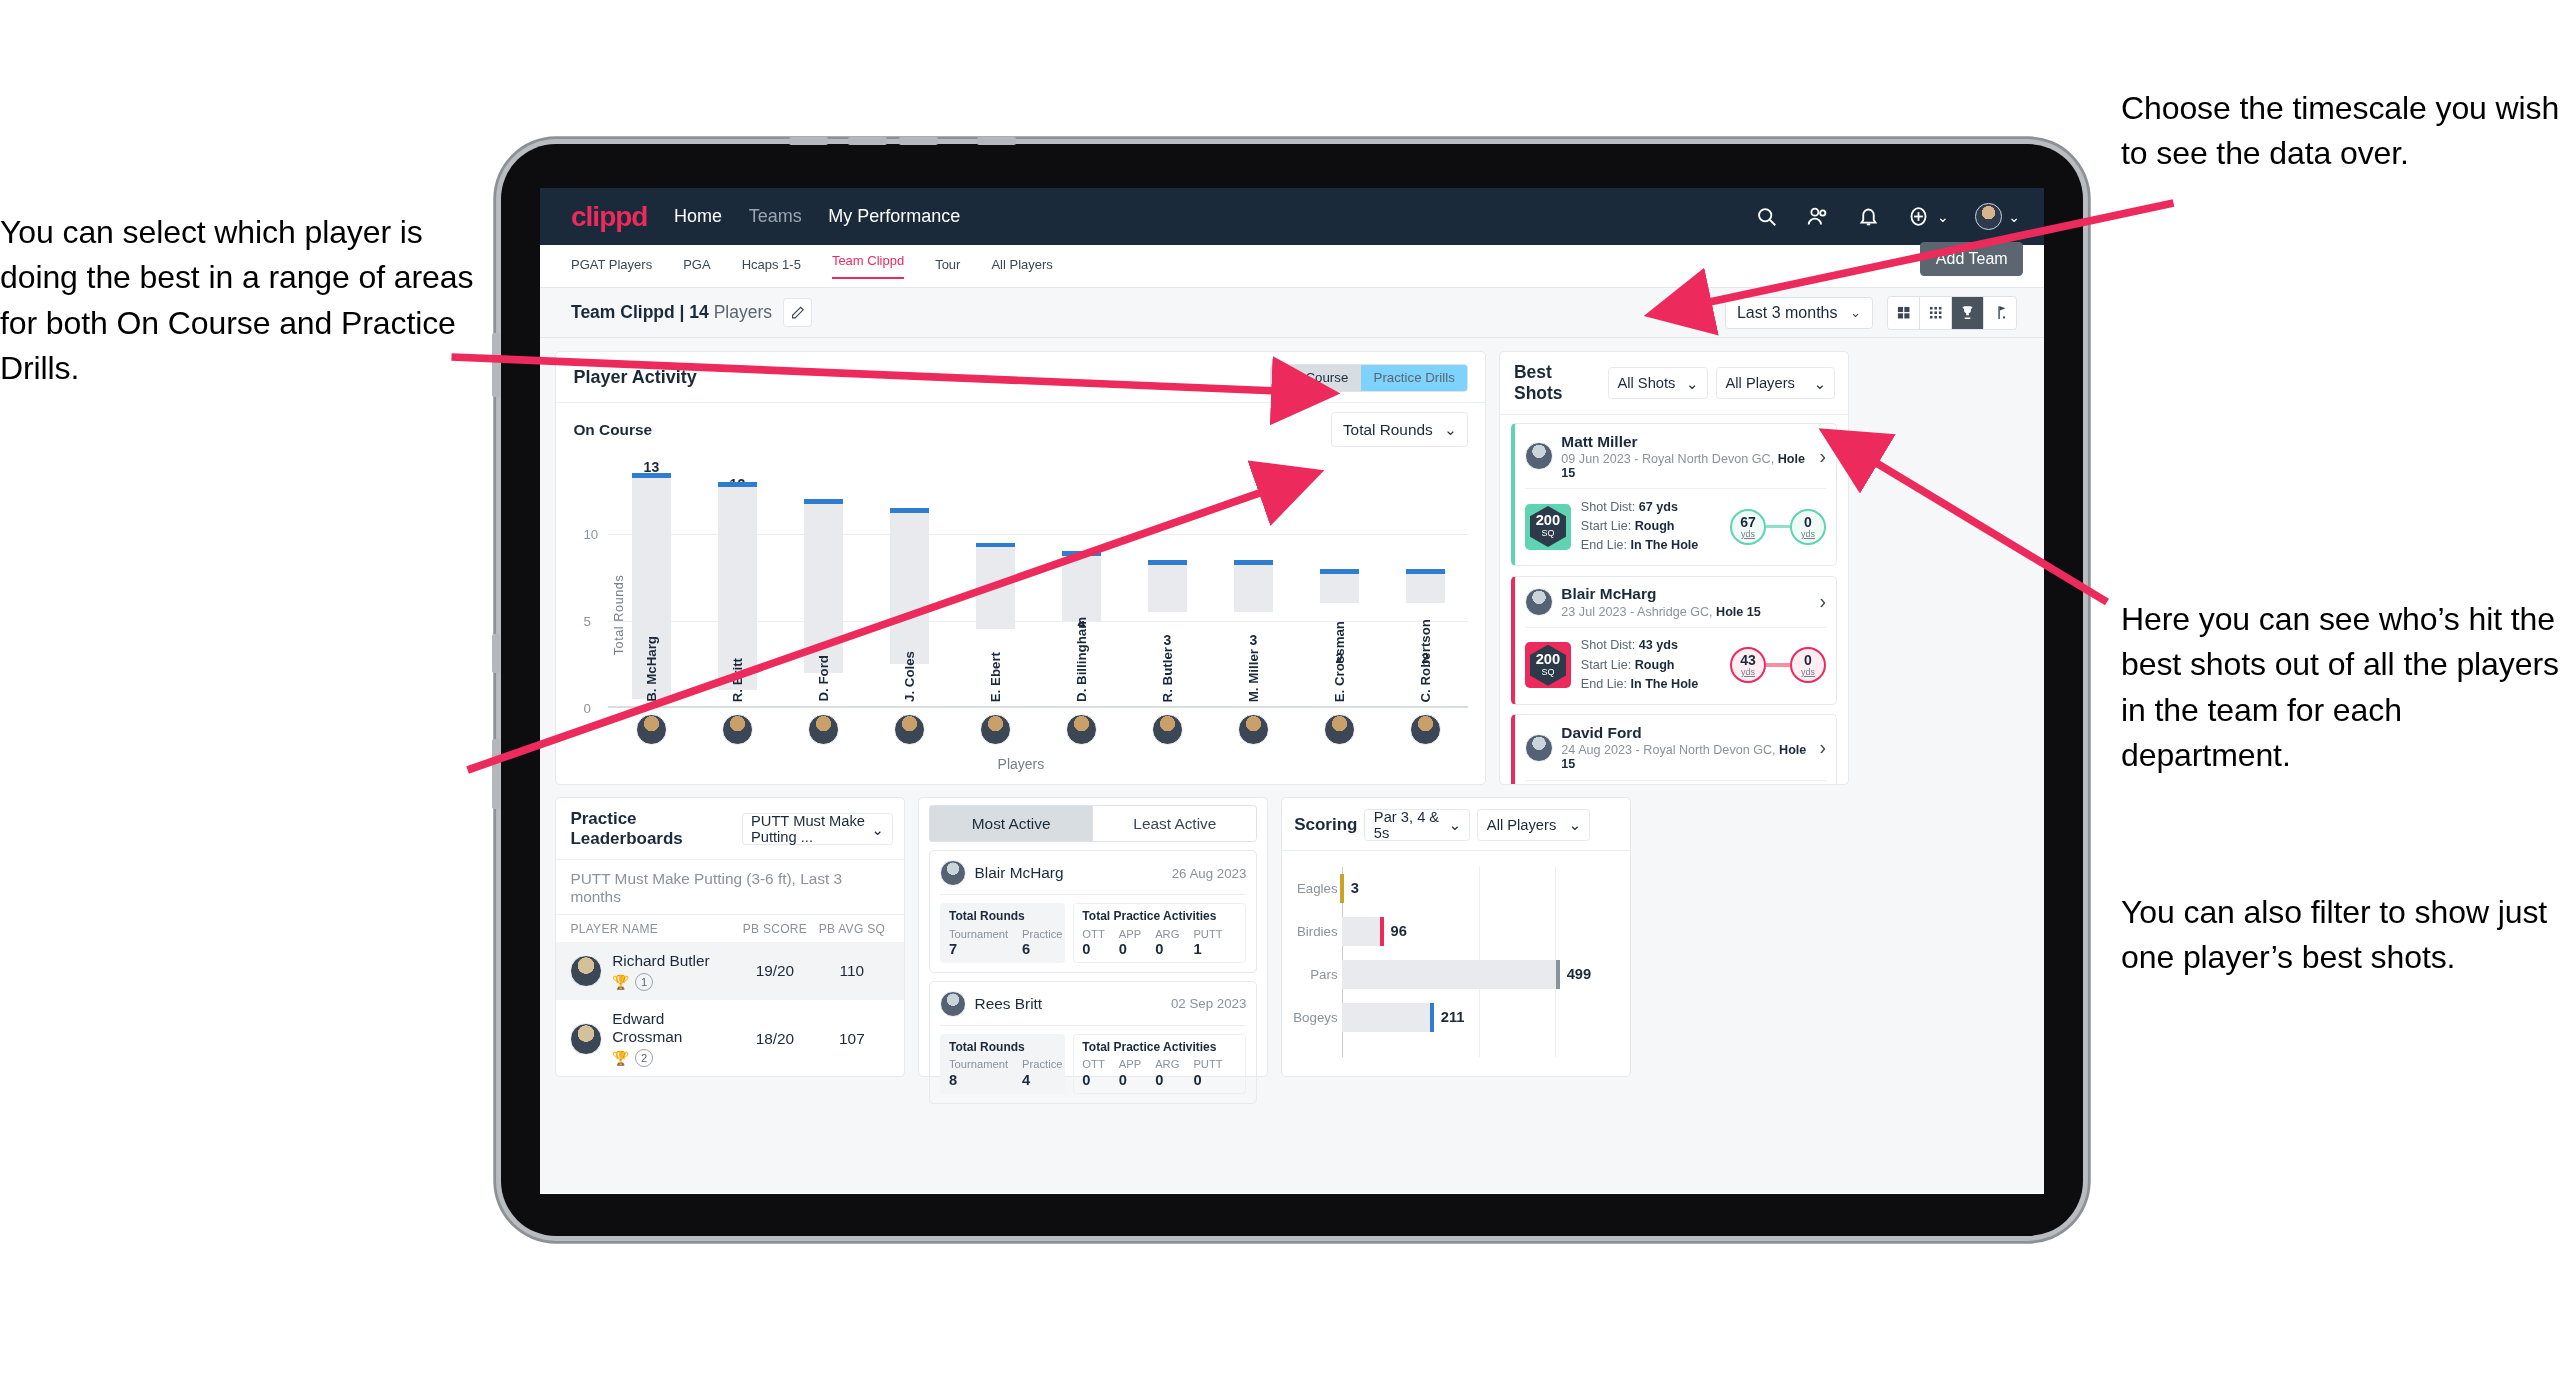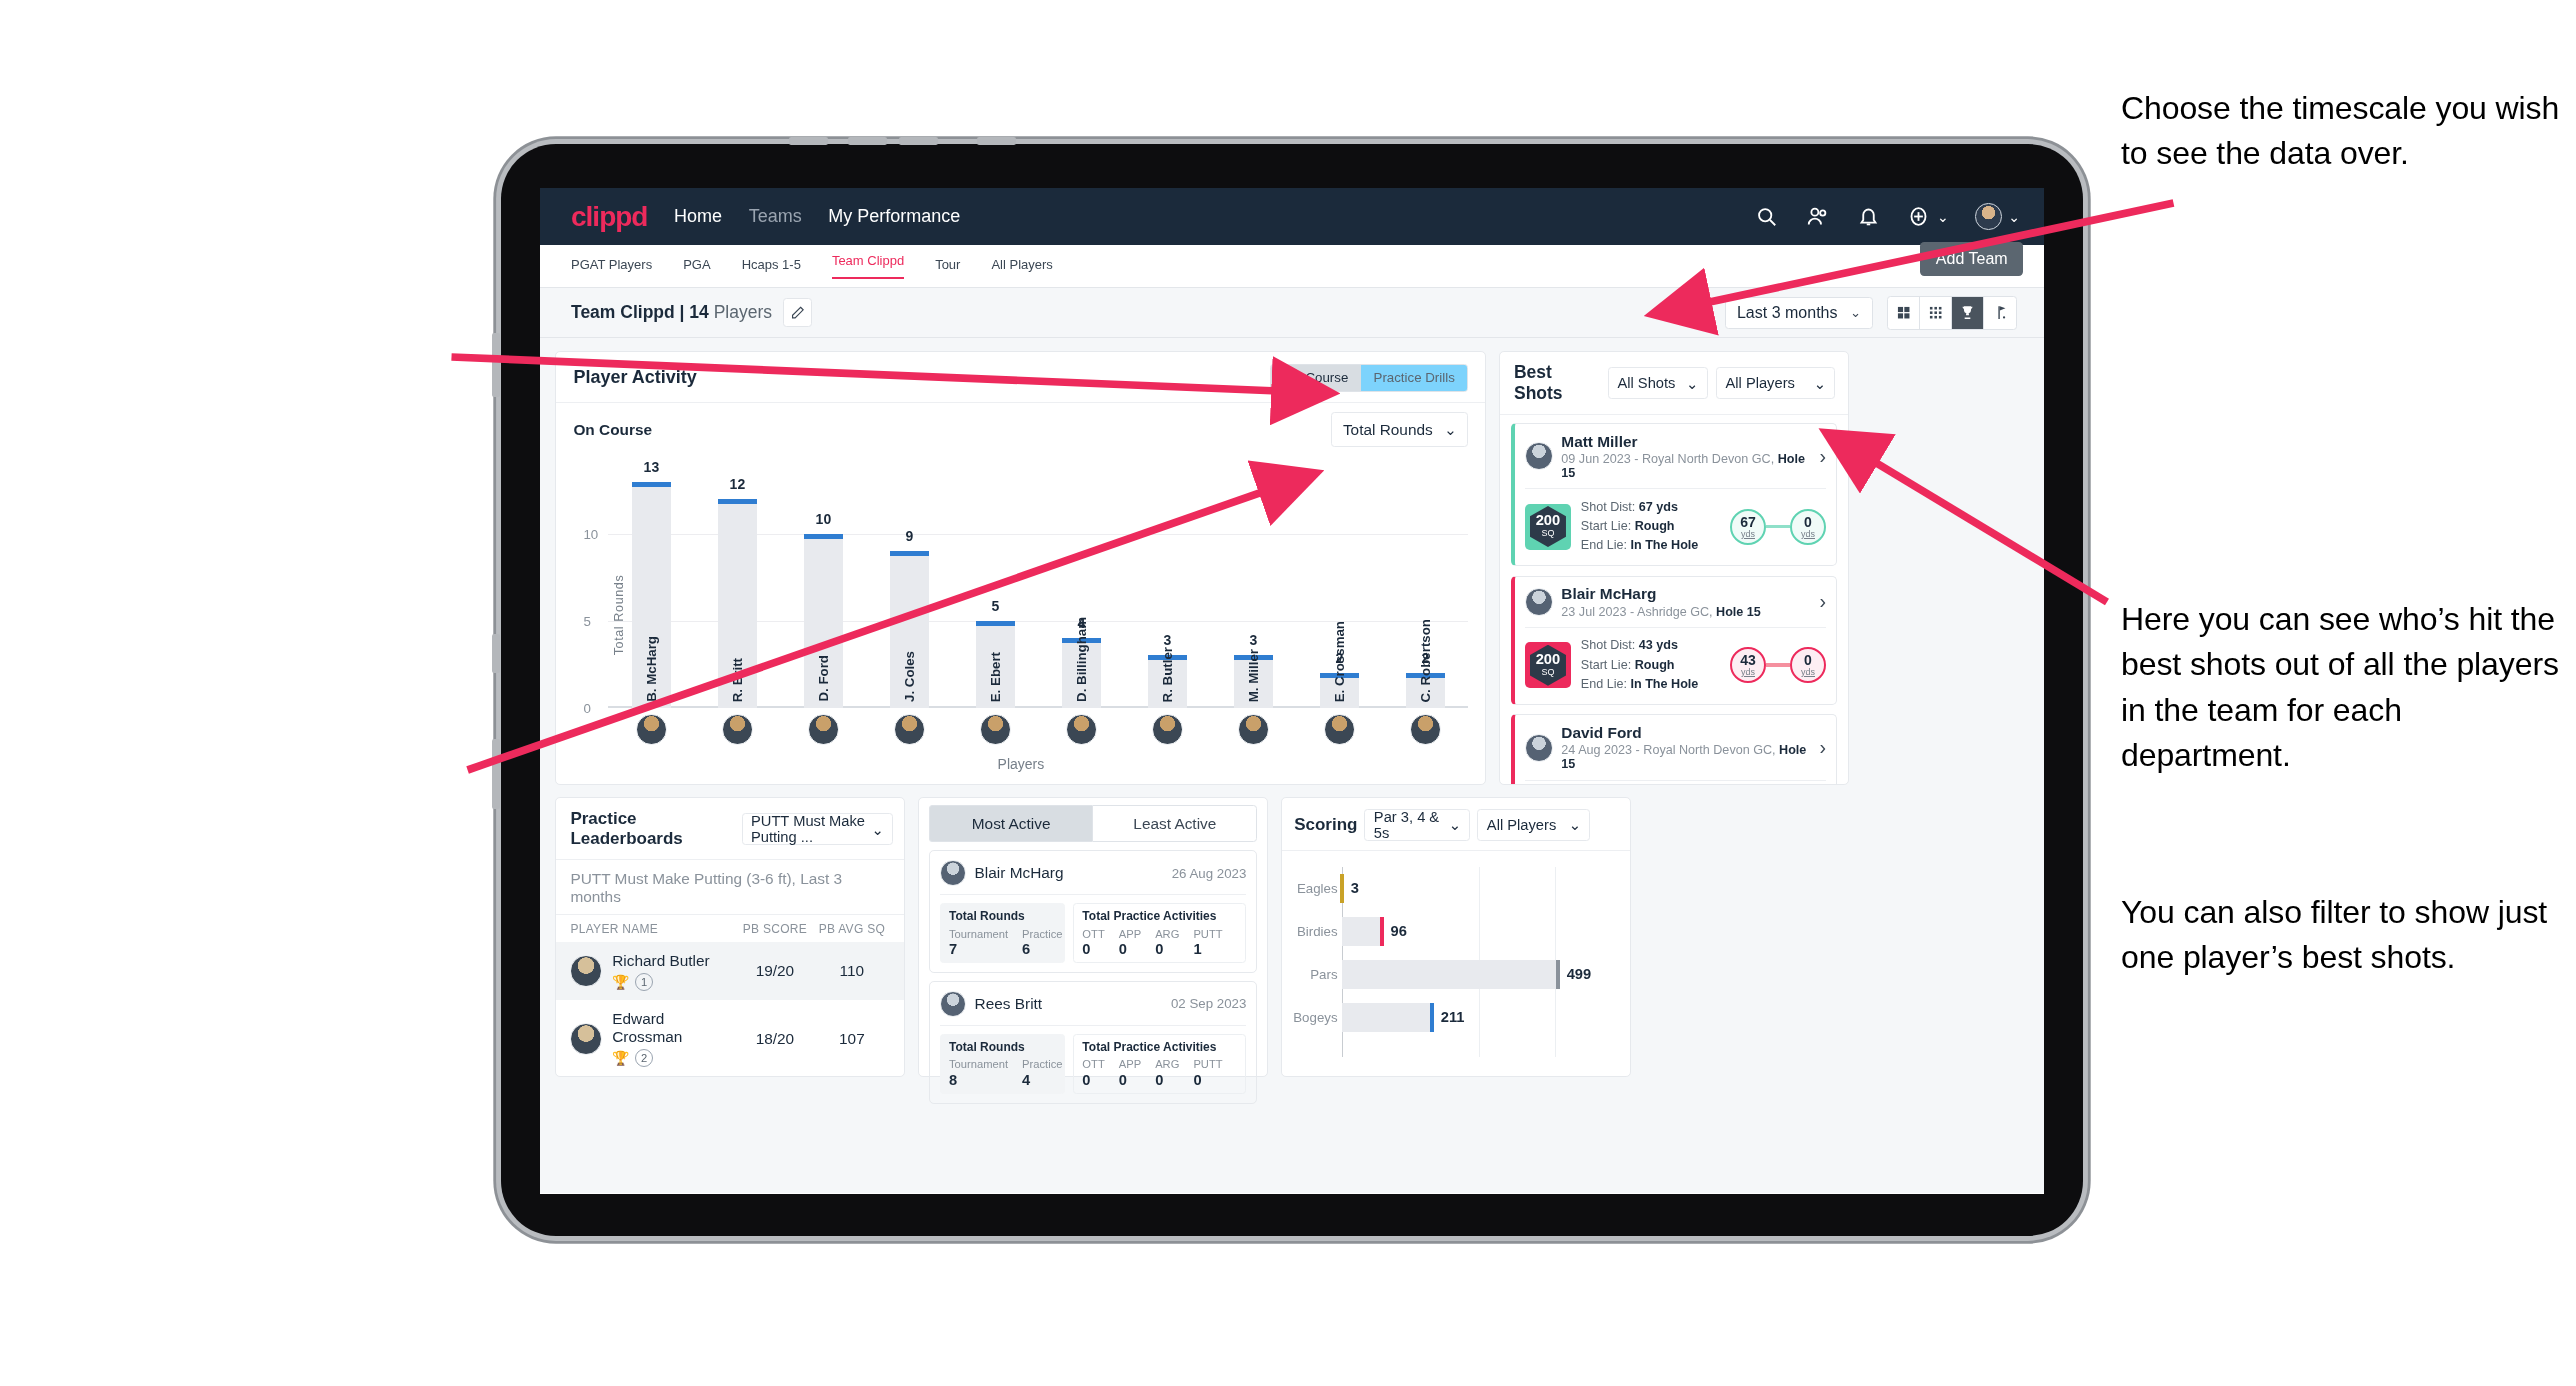--- a/index.html
+++ b/index.html
@@ -149,21 +149,21 @@
   .chart-wrap { flex: 1; position: relative; padding: 11.2px 17px 4.2px 17px; }
   .ylabel {
     position: absolute; left: 22.4px; top: 50%;
     transform: translateY(-50%) rotate(-90deg); transform-origin: center;
     font-size: 12.6px; color: #77808a; letter-spacing: 0.6px;
   }
   .plot { position: absolute; left: 52px; right: 17px; top: 17px; bottom: 76px; }
   .gridline { position: absolute; left: 0; right: 0; height: 0.7px; background: #ededf0; }
   .ytick { position: absolute; left: -25px; font-size: 13.3px; color: #8a929b; transform: translateY(-50%); }
   .bars { position: absolute; left: 0; right: 0; bottom: 0; top: 0; display: flex; align-items: flex-end; }
-  .barcol { flex: 1; display: flex; flex-direction: column; align-items: center; justify-content: flex-end; height: 100%; position: relative; }
+  .barcol { flex: 1; display: flex; flex-direction: column; align-items: center; justify-content: center; height: 100%; position: relative; }
   .bar { width: 39px; background: #e8eaee; position: relative; }
   .bar .cap { position: absolute; left: 0; right: 0; top: 0; height: 4.9px; background: #2f7dd1; }
   .barval { position: absolute; font-size: 14px; font-weight: 700; color: #1b2a3b; }
   .barname {
     position: absolute; bottom: 5.6px; font-size: 13.3px; color: #1b2a3b;
     writing-mode: vertical-rl; transform: rotate(180deg); white-space: nowrap; font-weight: 600;
   }
   .axis-base { position: absolute; left: 0; right: 0; bottom: 0; height: 1.4px; background: #d9dde2; }
   .avatar-row { position: absolute; left: 52px; right: 17px; bottom: 39px; display: flex; }
   .av { flex: 1; display: flex; justify-content: center; }
@@ -280,20 +280,21 @@
   .sc-bar { height: 29px; background: #e8eaee; position: relative; }
   .sc-tip { position: absolute; right: 0; top: 0; bottom: 0; width: 3.5px; }
   .sc-num { position: absolute; left: calc(100% + 7px); top: 50%; transform: translateY(-50%);
             font-size: 14.7px; font-weight: 700; color: #1b2a3b; }
 </style>
 </head>
 <body>
 
 <div class="stage">
 
+  <div class="callout" id="cal-left-top">You can select which player is doing the best in a range of areas for both On Course and Practice Drills.</div>
   <div class="callout" id="cal-right-top">Choose the timescale you wish to see the data over.</div>
   <div class="callout" id="cal-right-mid">Here you can see who’s hit the best shots out of all the players in the team for each department.</div>
   <div class="callout" id="cal-right-bot">You can also filter to show just one player’s best shots.</div>
 
   <div class="tablet">
     <div class="tablet-btn bt1"></div>
     <div class="tablet-btn bt2"></div>
     <div class="tablet-btn bt3"></div>
     <div class="tablet-btn bt4"></div>
     <div class="tablet-btn bt-left1"></div>

